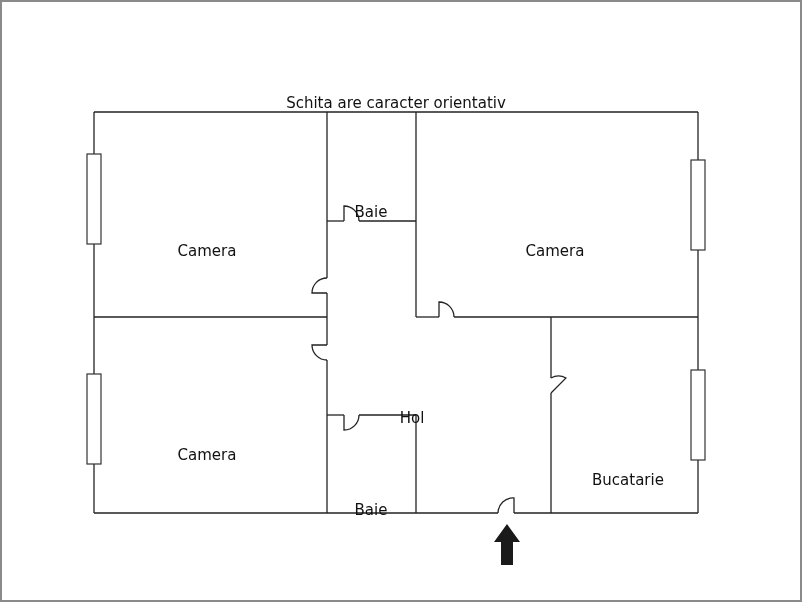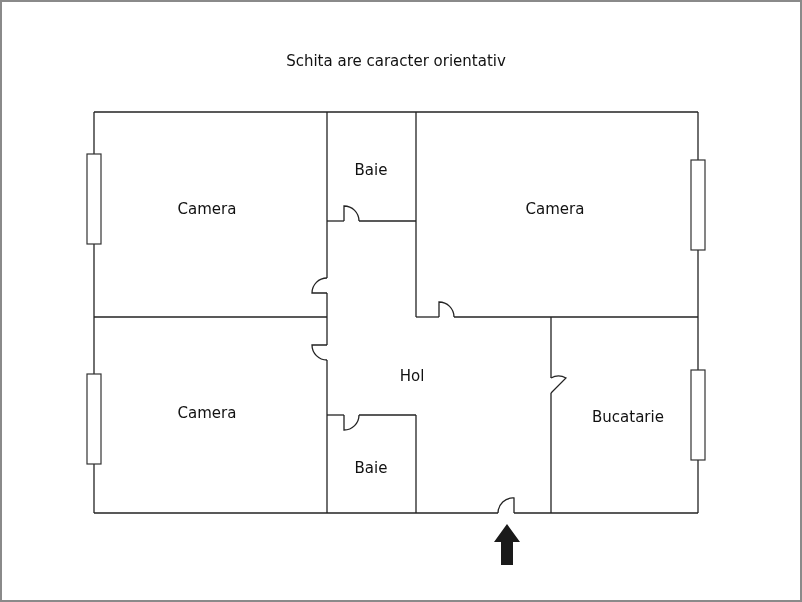--- a/index.html
+++ b/index.html
@@ -1,19 +1,19 @@
 <!DOCTYPE html>
 <html><head>
 <meta charset="utf-8">
 <style>
   html, body { margin:0; padding:0; background:#ffffff; }
   body { width:802px; height:602px; overflow:hidden; position:relative; font-family:"Liberation Sans", sans-serif; }
   .frame { position:absolute; left:0; top:0; width:798px; height:598px; border:2px solid #8a8a8a; background:#fff; }
   svg { position:absolute; left:0; top:0; }
-  .lbl { position:absolute; font-family:"DejaVu Sans", sans-serif; font-size:15px; color:#111; white-space:nowrap; transform:translate(-50%,-50%); }
+  .lbl { position:absolute; font-family:"DejaVu Sans", sans-serif; font-size:15px; color:#111; white-space:nowrap; transform:translate(-50%,-50%);margin-top:42px; }
   .title { font-size:15px; }
 </style>
 </head>
 <body>
 
 <div class="frame"></div>
 
 <svg width="802" height="602" viewBox="0 0 802 602">
   <g stroke="#222" stroke-width="1.3" fill="none">
 
@@ -64,13 +64,13 @@
   <path d="M507 524 L520 542 L513 542 L513 565 L501 565 L501 542 L494 542 Z" fill="#1a1a1a"></path>
 </svg>
 
 <div class="lbl title" style="left:396px;top:61px">Schita are caracter orientativ</div>
 <div class="lbl" style="left:207px;top:209px">Camera</div>
 <div class="lbl" style="left:371px;top:170px">Baie</div>
 <div class="lbl" style="left:555px;top:209px">Camera</div>
 <div class="lbl" style="left:207px;top:413px">Camera</div>
 <div class="lbl" style="left:412px;top:376px">Hol</div>
 <div class="lbl" style="left:371px;top:468px">Baie</div>
-<div class="lbl" style="left:628px;top:417px">Bucatarie</div>
+<div class="lbl" style="left:628px;top:438px">Bucatarie</div>
 
 </body></html>

